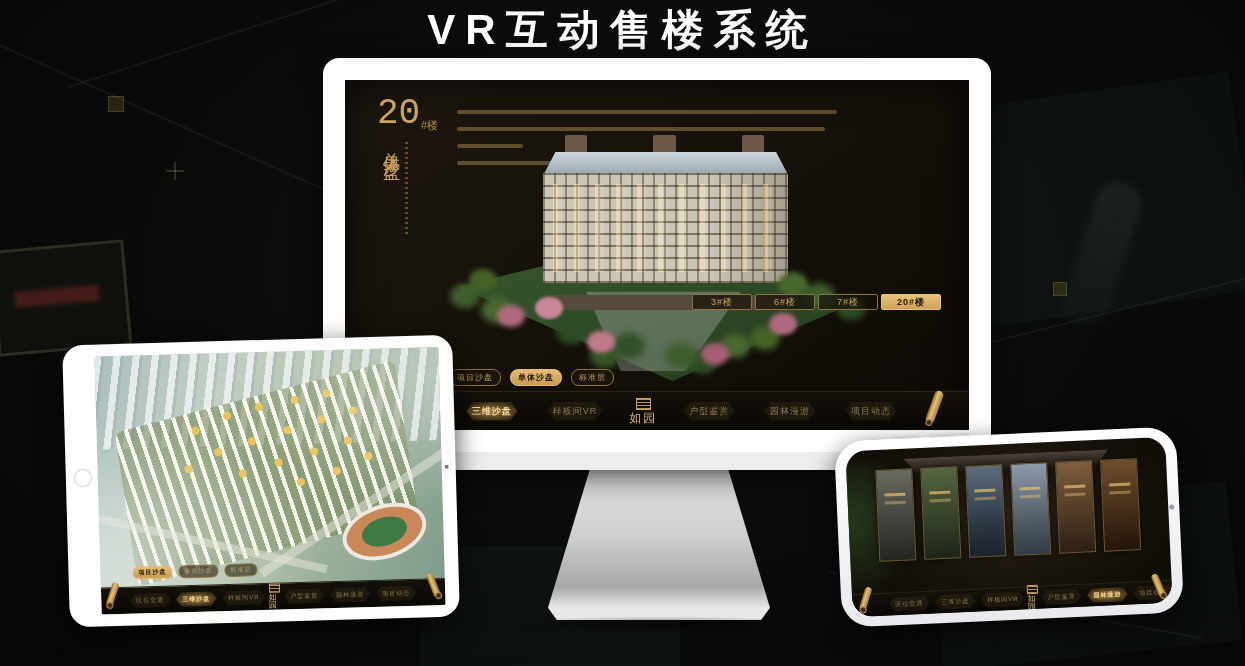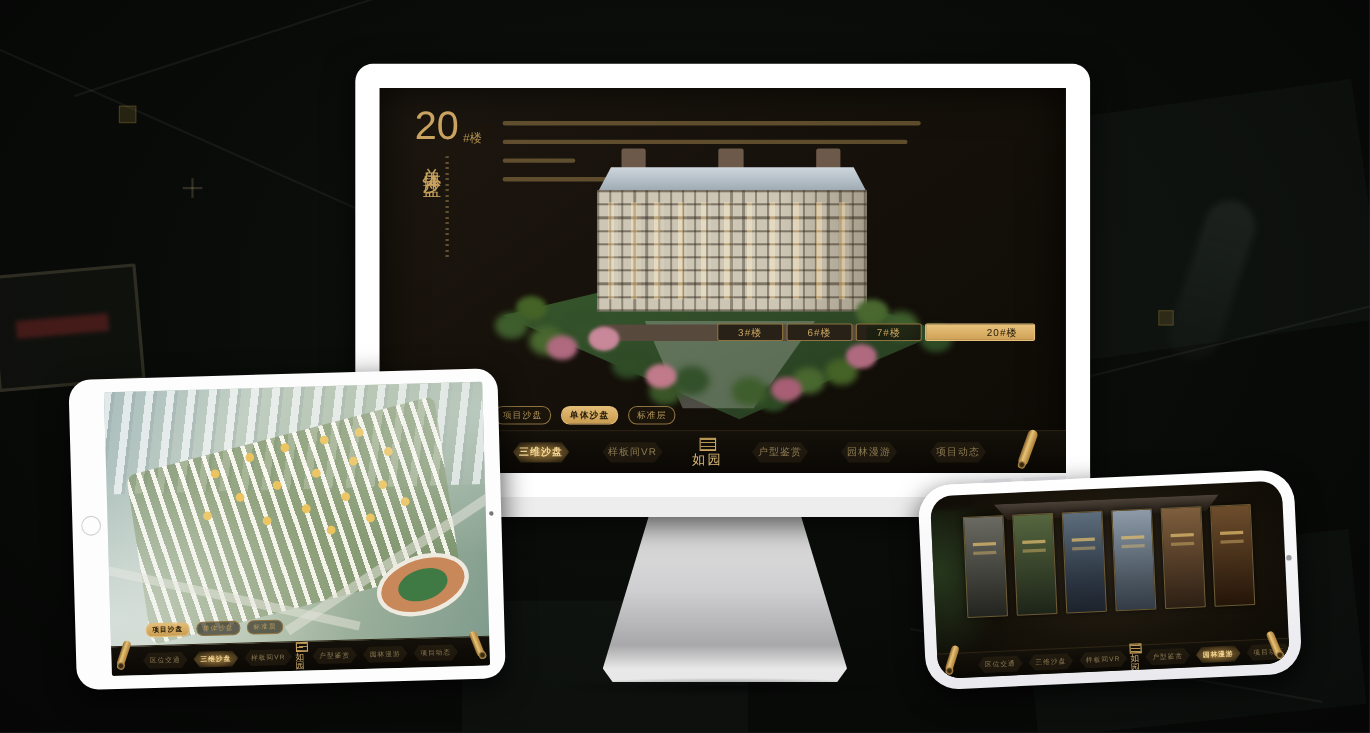--- a/index.html
+++ b/index.html
@@ -54,21 +54,21 @@
            background:linear-gradient(180deg,#ffffff 0 55%,#ededed 55% 100%);}
   .monitor-neck{position:absolute;left:548px;top:468px;width:222px;height:152px;
            clip-path:polygon(19% 0,81% 0,100% 92%,96% 100%,4% 100%,0 92%);
            background:linear-gradient(180deg,#e2e2e2,#cfcfd1 45%,#a8a8aa 78%,#e8e8e8 92%);}
   .monitor-shadow{position:absolute;left:500px;top:616px;width:320px;height:18px;border-radius:50%;
            background:radial-gradient(ellipse,rgba(0,0,0,.55),transparent 70%);}
   .screen{position:absolute;left:22px;top:22px;width:624px;height:350px;overflow:hidden;
           background:linear-gradient(145deg,#1d1710 0%,#16110a 45%,#0e0b06 100%);
           box-shadow:inset 0 0 40px rgba(0,0,0,.8);}
   
-  .h-num{position:absolute;left:32px;top:16px;color:#c9a35f;font-family:Liberation Sans, sans-serif;
+  .h-num{position:absolute;left:32px;top:16px;color:#c9a35f;font-family:Liberation Mono, monospace;
          font-size:36px;line-height:1;}
   .h-suffix{position:absolute;left:76px;top:38px;color:#b08f4e;font-size:11px;}
   .h-vert{position:absolute;left:36px;top:58px;writing-mode:vertical-rl;color:#c9a35f;
           font-size:17px;letter-spacing:4px;font-family:"DejaVu Serif",serif;}
   .h-vert-en{position:absolute;left:60px;top:62px;width:3px;height:92px;
           background:repeating-linear-gradient(0deg,rgba(170,140,80,.5) 0 2px,transparent 2px 5px);}
   .intro-line{position:absolute;height:4px;background:rgba(165,135,80,.5);filter:blur(.6px);border-radius:2px;}
 
   
   .scene{position:absolute;left:95px;top:58px;width:430px;height:248px;}
@@ -99,21 +99,21 @@
       282px 198px 6px 2px #49682f, 118px 184px 6px 2px #2f4c26, 312px 190px 6px 2px #456327,
       152px 208px 6px 2px #3a5628, 250px 214px 5px 2px #2d4a24;}
   .dots.pink{box-shadow:
       58px 168px 5px 1px #b06a80, 148px 194px 4px 1px #c07a8a, 262px 206px 5px 1px #a85f76,
       330px 176px 4px 1px #b06a80, 96px 160px 3px 1px #c8889a;}
 
   
   .floor-col{position:absolute;right:28px;top:214px;display:flex;flex-direction:row;gap:3px;}
   .floor-btn{width:58px;height:14px;line-height:14px;text-align:center;font-size:9px;letter-spacing:1px;
       color:#c9a35f;border:1px solid #8f7340;background:rgba(20,15,8,.7);border-radius:2px;}
-  .floor-btn.active{background:linear-gradient(180deg,#e8c27c,#cfa156);color:#241a08;font-weight:normal;border-color:#e8c27c;padding-left:40px;}
+  .floor-btn.active{background:linear-gradient(180deg,#e8c27c,#cfa156);color:#241a08;font-weight:bold;border-color:#e8c27c;}
 
   
   .mon-tabs{position:absolute;left:104px;bottom:44px;display:flex;gap:9px;}
   .mon-nav{height:38px;font-size:9px;padding:0 46px 0 14px;}
   .mon-brand .seal-icon{width:13px;height:10px;margin-bottom:2px;}
   .mon-brand .brand-name{font-size:12px;}
   .mon-scroll{right:30px;bottom:6px;}
 
   
   .tablet{position:absolute;left:66px;top:340px;width:390px;height:282px;background:#fdfdfd;
@@ -186,20 +186,21 @@
     <div class="bg-rect" style="right:0;top:90px;width:280px;height:220px;transform:rotate(-8deg);"></div>
     <div class="bg-rect" style="right:10px;bottom:10px;width:300px;height:160px;transform:rotate(-6deg);"></div>
     <div class="bg-rect" style="left:420px;bottom:0;width:260px;height:120px;"></div>
     <div class="bg-gold-chip" style="left:108px;top:96px;width:14px;height:14px;"></div>
     <div class="bg-gold-chip" style="right:178px;top:282px;width:12px;height:12px;"></div>
     <div class="bg-plaque"></div>
     <div class="bg-compass"></div>
     <div class="bg-river"></div>
   </div>
 
+  <div class="headline">VR互动售楼系统</div>
 
   <div class="monitor-neck"></div>
   <div class="monitor-shadow"></div>
   <div class="monitor">
     <div class="monitor-chin"></div>
     <div class="screen">
 
       <div class="h-num">20</div>
       <div class="h-suffix">#楼</div>
       <div class="h-vert">单体沙盘</div>

